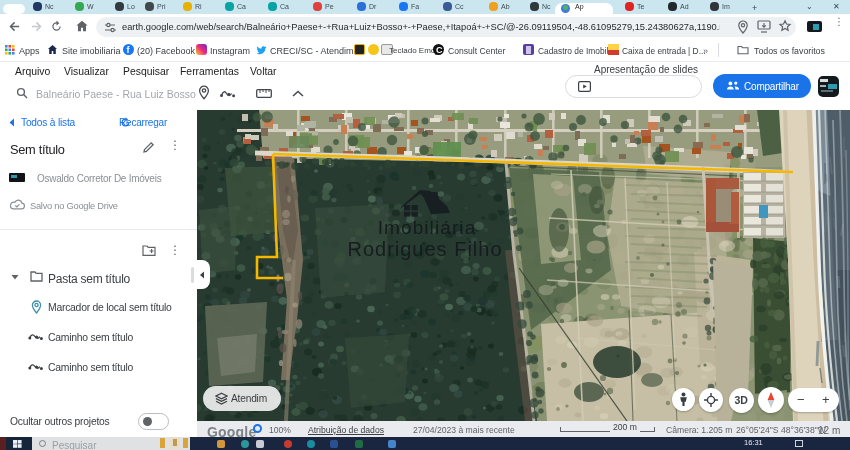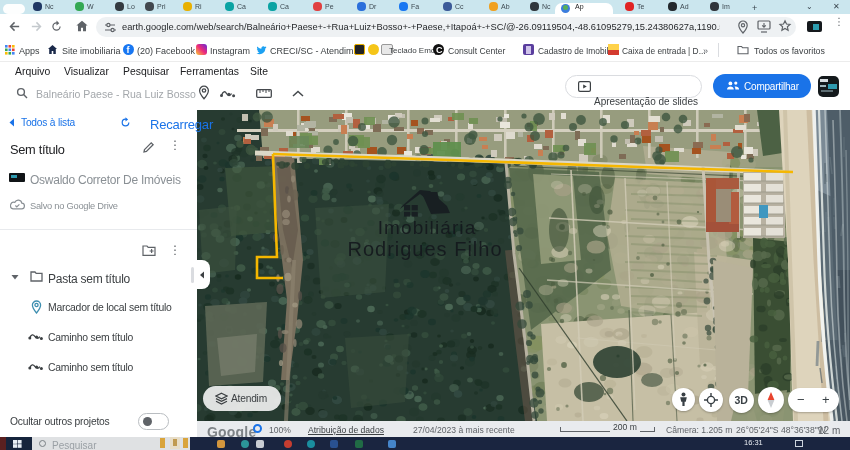--- a/index.html
+++ b/index.html
@@ -130,21 +130,21 @@
 <svg class="ic" style="left:737px;top:45px" width="12" height="10" viewBox="0 0 12 10">
     <path d="M1 1.5h3.5l1 1.2H11v6H1z" fill="none" stroke="#5f6368" stroke-width="1.1"></path>
   </svg>
 <div class="abs" style="left:754px;top:46px;font-size:8.8px;color:#3c4043;white-space:nowrap">Todos os favoritos</div>
 <div class="abs" style="left:0;top:61px;width:850px;height:1px;background:#ececec"></div>
 <div class="abs" style="left:0;top:62px;width:850px;height:48px;background:#fff"></div>
 <div class="abs" style="left:15px;top:66px;font-size:10.4px;color:#202124">Arquivo</div>
 <div class="abs" style="left:64px;top:66px;font-size:10.4px;color:#202124">Visualizar</div>
 <div class="abs" style="left:123px;top:66px;font-size:10.4px;color:#202124">Pesquisar</div>
 <div class="abs" style="left:180px;top:66px;font-size:10.4px;color:#202124">Ferramentas</div>
-<div class="abs" style="left:250px;top:66px;font-size:10.4px;color:#202124">Site</div>
+<div class="abs" style="left:250px;top:66px;font-size:10.4px;color:#202124">Voltar</div>
 <svg class="ic" style="left:16px;top:87px" width="12" height="12" viewBox="0 0 12 12">
     <circle cx="5" cy="5" r="3.4" fill="none" stroke="#5f6368" stroke-width="1.4"></circle>
     <path d="M7.6 7.6 11 11" stroke="#5f6368" stroke-width="1.4"></path>
   </svg>
 <div class="abs" style="left:36px;top:87.5px;font-size:10.5px;color:#a3a7ab">Balneário Paese - Rua Luiz Bosso</div>
 <svg class="ic" style="left:198px;top:85px" width="12" height="15" viewBox="0 0 12 15">
     <path d="M6 1.2a4.4 4.4 0 0 0-4.4 4.4C1.6 8.9 6 13.8 6 13.8s4.4-4.9 4.4-8.2A4.4 4.4 0 0 0 6 1.2zm0 6a1.7 1.7 0 1 1 0-3.4 1.7 1.7 0 0 1 0 3.4z" fill="none" stroke="#45494d" stroke-width="1.3"></path>
   </svg>
 <svg class="ic" style="left:220px;top:88px" width="17" height="10" viewBox="0 0 17 10">
     <path d="M1.5 7.5 C3 3, 5 3, 6.5 5.5 S10 8.5 11.5 5.5" fill="none" stroke="#45494d" stroke-width="1.4"></path>
@@ -157,21 +157,21 @@
     <path d="M4 1v3M7 1v2M10 1v3M13 1v2" stroke="#45494d" stroke-width="1"></path>
   </svg>
 <svg class="ic" style="left:292px;top:90px" width="12" height="7" viewBox="0 0 12 7">
     <path d="M1 6 6 1.4 11 6" fill="none" stroke="#45494d" stroke-width="1.5"></path>
   </svg>
 <div class="abs" style="left:565px;top:75px;width:137px;height:23px;border:1px solid #dadce0;border-radius:12px;background:#fff"></div>
 <svg class="ic" style="left:578px;top:81px" width="13" height="11" viewBox="0 0 13 11">
     <rect x="0.6" y="0.6" width="11.8" height="9.8" rx="1.4" fill="none" stroke="#3c4043" stroke-width="1.2"></rect>
     <path d="M5.2 3.4v4.2L8.8 5.5z" fill="#3c4043"></path>
   </svg>
-<div class="abs" style="left:594px;top:96px;font-size:10px;color:#3c4043">Apresentação de slides</div>
+<div class="abs" style="left:594px;top:64px;font-size:10px;color:#3c4043">Apresentação de slides</div>
 <div class="abs" style="left:713px;top:74px;width:98px;height:24px;border-radius:12px;background:#1a73e8"></div>
 <svg class="ic" style="left:726px;top:80px" width="14" height="11" viewBox="0 0 14 11">
     <g fill="#fff">
       <circle cx="4.4" cy="3.4" r="1.9"></circle>
       <circle cx="9.8" cy="3.1" r="1.6"></circle>
       <path d="M1 9.6c0-2 1.6-3.2 3.4-3.2s3.4 1.2 3.4 3.2z"></path>
       <path d="M8.6 6.6c1.9-.5 4.4.4 4.4 2.4v.6H9.4c0-1.3-.3-2.3-.8-3z"></path>
     </g>
   </svg>
 <div class="abs" style="left:744px;top:81px;font-size:10px;letter-spacing:-0.2px;color:#fff">Compartilhar</div>
@@ -1863,29 +1863,29 @@
 <div class="abs" style="left:797px;top:392px;font-size:13px;color:#394045">−</div>
 <div class="abs" style="left:822px;top:392px;font-size:13px;color:#394045">+</div>
 <div class="abs" style="left:0;top:110px;width:197px;height:327px;background:#fff"></div>
 <svg class="ic" style="left:8px;top:118px" width="7" height="9" viewBox="0 0 7 9">
     <path d="M6 0.5 1.5 4.5 6 8.5z" fill="#1a73e8"></path>
   </svg>
 <div class="abs" style="left:21px;top:117px;font-size:10.2px;letter-spacing:-0.2px;color:#1a73e8">Todos à lista</div>
 <svg class="ic" style="left:120px;top:117px" width="11" height="11" viewBox="0 0 11 11">
     <path d="M5.5 1.6a3.9 3.9 0 1 0 3.9 3.9h-1.2A2.7 2.7 0 1 1 5.5 2.8V4.6l2.6-2.2L5.5 .2z" fill="#1a73e8"></path>
   </svg>
-<div class="abs" style="left:150px;top:117px;font-size:13px;letter-spacing:-0.2px;color:#1a73e8">Recarregar</div>
+<div class="abs" style="left:119px;top:117px;font-size:10px;letter-spacing:-0.2px;color:#1a73e8">Recarregar</div>
 <div class="abs" style="left:10px;top:142px;font-size:12.8px;letter-spacing:-0.3px;color:#202124">Sem título</div>
 <svg class="ic" style="left:143px;top:141px" width="12" height="12" viewBox="0 0 12 12">
     <path d="M1.5 8.6 8.2 1.9l1.9 1.9L3.4 10.5l-2.4.5z" fill="none" stroke="#5f6368" stroke-width="1.3"></path>
   </svg>
 <div class="abs" style="left:169px;top:139px;font-size:12px;color:#5f6368;letter-spacing:0;line-height:13px">⋮</div>
 <div class="abs" style="left:9px;top:173px;width:16px;height:9px;background:#101417;border-radius:1px"></div>
 <div class="abs" style="left:11px;top:175px;width:6px;height:3px;background:#2e9aaf"></div>
-<div class="abs" style="left:30px;top:172.5px;font-size:12px;letter-spacing:-0.25px;color:#8a9095">Oswaldo Corretor De Imóveis</div>
+<div class="abs" style="left:37px;top:172.5px;font-size:10px;letter-spacing:-0.25px;color:#8a9095">Oswaldo Corretor De Imóveis</div>
 <svg class="ic" style="left:10px;top:199px" width="15" height="11" viewBox="0 0 15 11">
     <path d="M11.8 4.2a3.6 3.6 0 0 0-6.9-.9A2.9 2.9 0 0 0 3 9.9h8.3a2.85 2.85 0 0 0 .5-5.7z" fill="none" stroke="#8a9095" stroke-width="1.2"></path>
     <path d="M5.4 6.5l1.4 1.4 2.6-2.6" fill="none" stroke="#8a9095" stroke-width="1.2"></path>
   </svg>
 <div class="abs" style="left:30px;top:200.5px;font-size:9.3px;letter-spacing:-0.25px;color:#8a9095">Salvo no Google Drive</div>
 <div class="abs" style="left:0;top:229px;width:197px;height:1px;background:#e8eaed"></div>
 <svg class="ic" style="left:142px;top:245px" width="14" height="11" viewBox="0 0 14 11">
     <path d="M1 1h4l1.2 1.4H13v8H1z" fill="none" stroke="#5f6368" stroke-width="1.2"></path>
     <path d="M7.6 6h4M9.6 4v4" stroke="#5f6368" stroke-width="1.2"></path>
   </svg>

